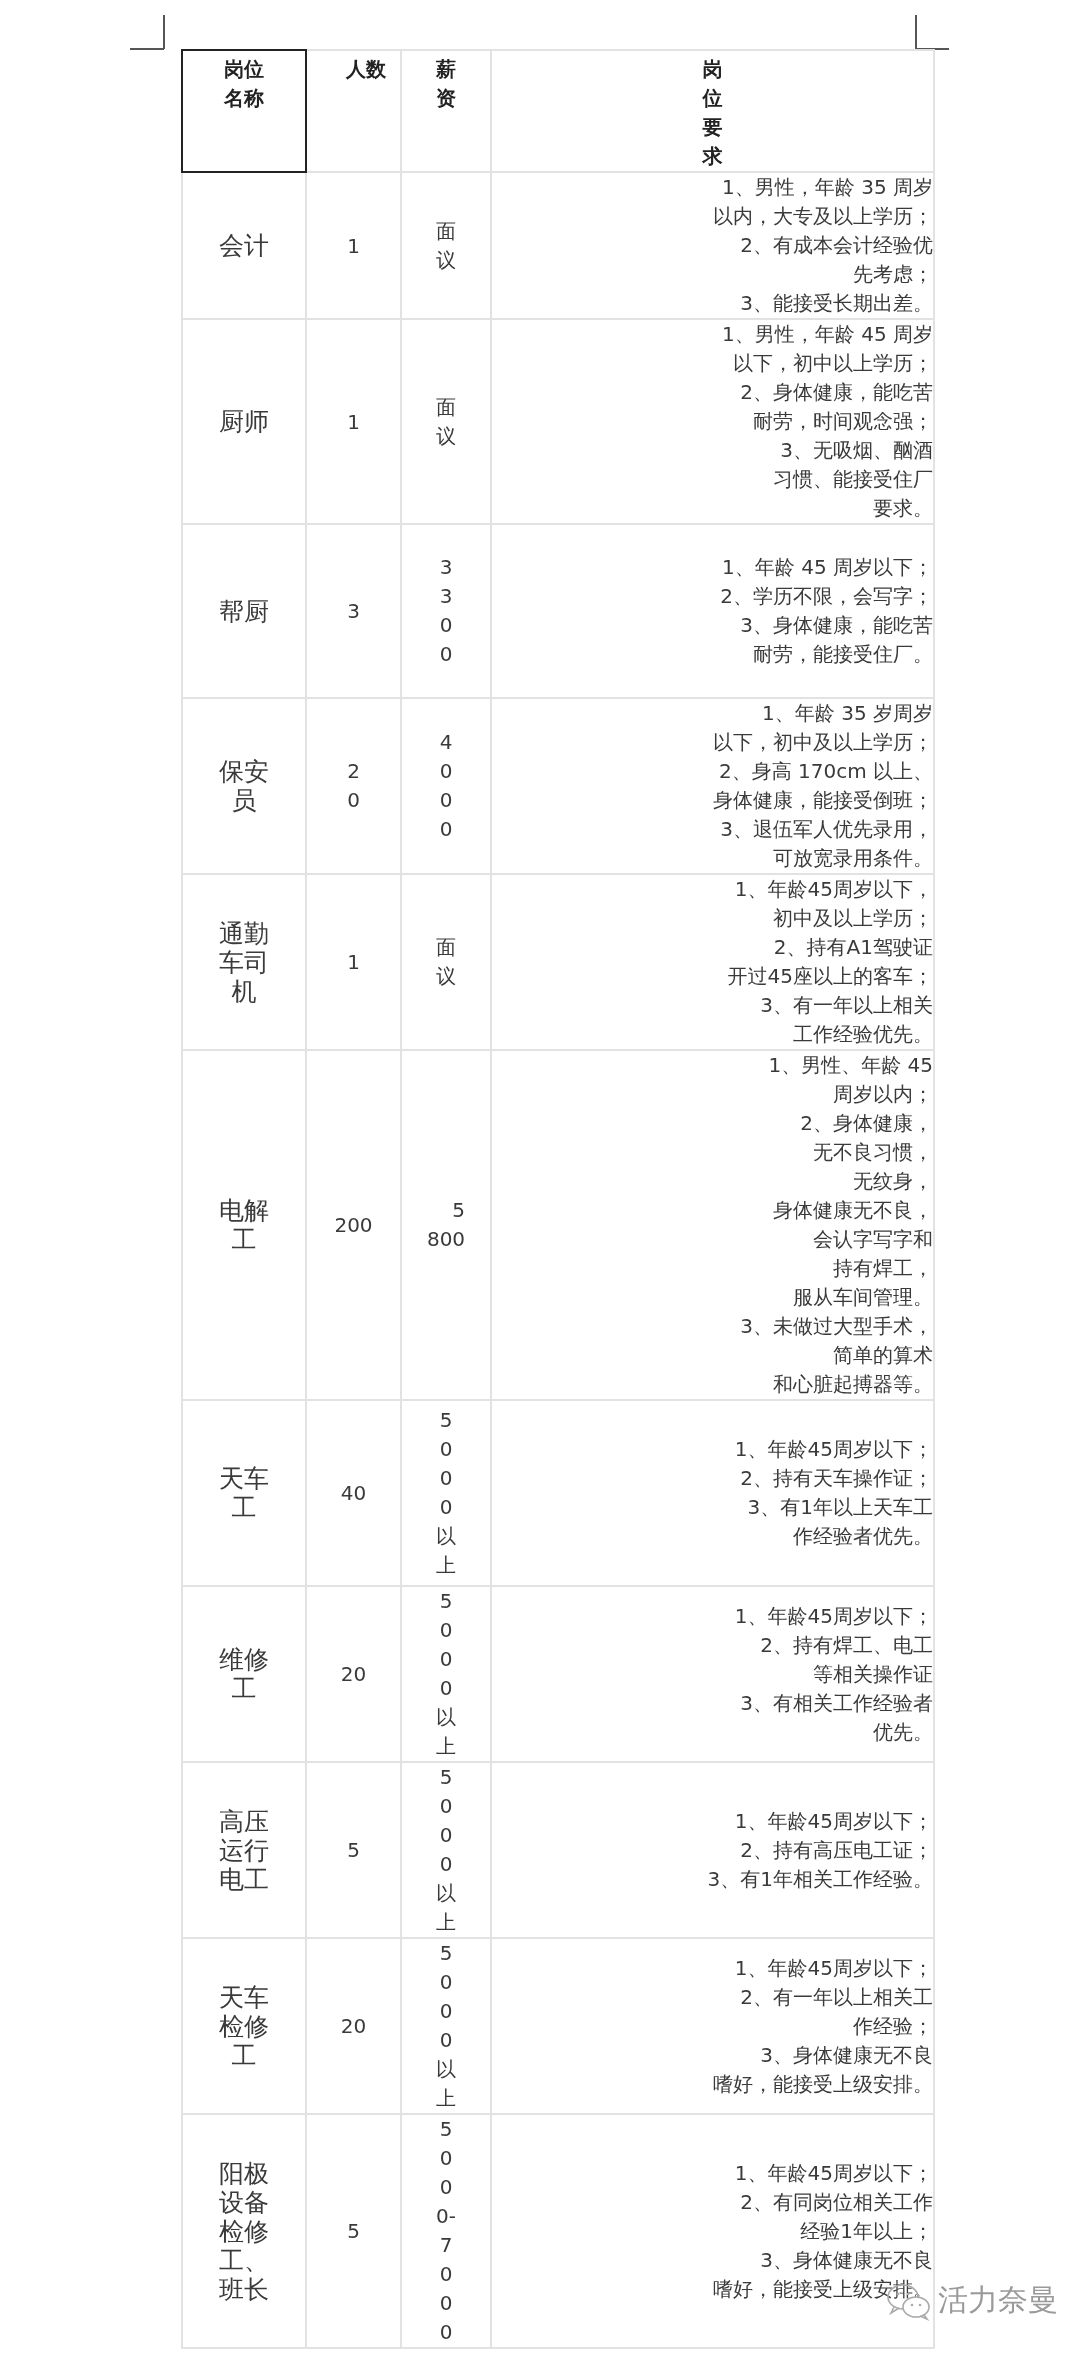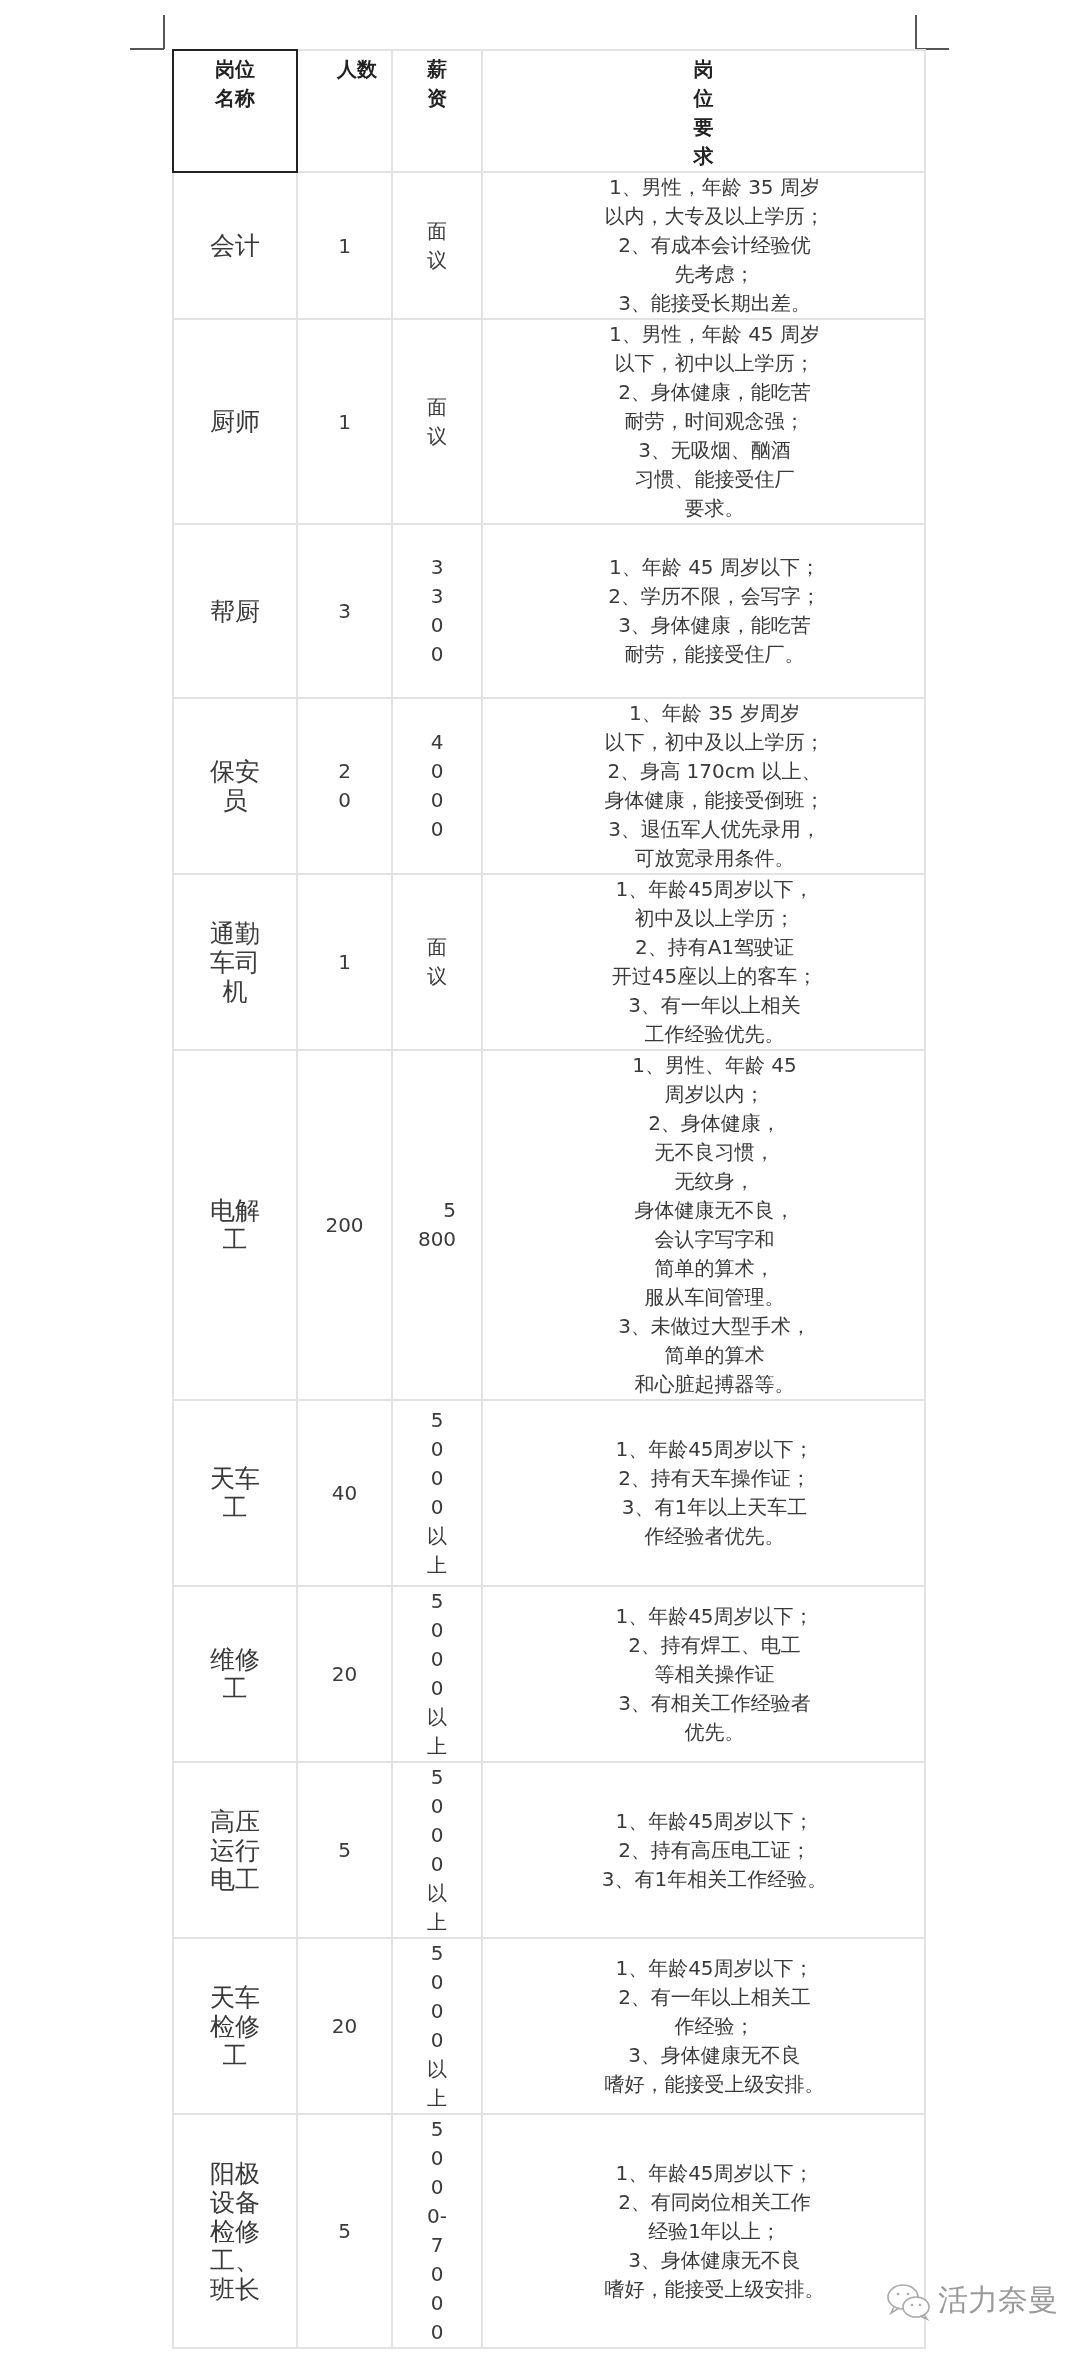--- a/index.html
+++ b/index.html
@@ -1,33 +1,33 @@
 <!DOCTYPE html>
 <html><head>
 <meta charset="utf-8">
 <style>
   html, body { margin:0; padding:0; background:#ffffff; }
   body { width:1080px; height:2355px; position:relative; overflow:hidden;
          font-family: "DejaVu Sans", "Liberation Sans", sans-serif; color:#3a3a3a; }
   .mark { position:absolute; background:#555; }
-  table.jobs { position:absolute; left:172px; top:49px; border-collapse:collapse; table-layout:fixed; }
+  table.jobs { position:absolute; left:181px; top:49px; border-collapse:collapse; table-layout:fixed; }
   table.jobs td, table.jobs th { border:2px solid #e2e2e2; padding:0; vertical-align:middle; font-weight:normal; }
   col.c1 { width:124px; } col.c2 { width:95px; } col.c3 { width:90px; } col.c4 { width:443px; }
   th { font-weight:bold !important; color:#222; font-size:20px; line-height:29px; vertical-align:top !important; padding-top:4px !important; }
   th.h-name { border:2px solid #222 !important; text-align:center; }
   th.h-count { text-align:right; padding-right:14px !important; }
   th.h-salary { text-align:center;border-radius:12px; }
   th.h-req { text-align:center; }
   .vert { display:inline-block; width:1.1em; word-break:break-all; text-align:center; }
   td.name { text-align:center; font-size:25px; line-height:29px;margin-left:30px; }
   td.name span { display:inline-block; width:64px; word-break:break-all; text-align:center; }
   td.count { text-align:center; font-size:20px; }
   td.salary { text-align:center; font-size:20px; line-height:29px; }
   td.salary span { display:inline-block; width:24px; word-break:break-all; text-align:center; }
-  td.req { font-size:20px; line-height:29px; padding-left:22px !important; text-align:center; vertical-align:top; }
+  td.req { font-size:20px; line-height:29px; padding-left:22px !important; text-align:right; vertical-align:top; }
   td.req .line { white-space:nowrap; display:block; }
   .watermark { position:absolute; left:886px; top:2280px; display:flex; align-items:flex-end; color:#9a9a9a; font-size:30px; }
   .watermark svg { margin-right:6px; }
 </style>
 </head>
 <body>
 
 <div class="mark" style="left:163px;top:15px;width:2px;height:34px;"></div>
 <div class="mark" style="left:130px;top:48px;width:34px;height:2px;"></div>
 <div class="mark" style="left:915px;top:15px;width:2px;height:34px;"></div>
@@ -118,21 +118,21 @@
         <td class="salary"><span style="width: auto; white-space: pre; text-align: right;">5
 800</span></td>
         <td class="req" style="vertical-align: top;">
           <span class="line">1、男性、年龄  45</span>
           <span class="line">周岁以内；</span>
           <span class="line">2、身体健康，</span>
           <span class="line">无不良习惯，</span>
           <span class="line">无纹身，</span>
           <span class="line">身体健康无不良，</span>
           <span class="line">会认字写字和</span>
-          <span class="line">简单的算术，</span>
+          <span class="line">持有焊工，</span>
           <span class="line">服从车间管理。</span>
           <span class="line">3、未做过大型手术，</span>
           <span class="line">简单的算术</span>
           <span class="line">和心脏起搏器等。</span>
         </td>
       </tr>
       <tr style="height: 186px;">
         <td class="name"><span>天车工</span></td>
         <td class="count"><span>40</span></td>
         <td class="salary"><span>5000以上</span></td>

